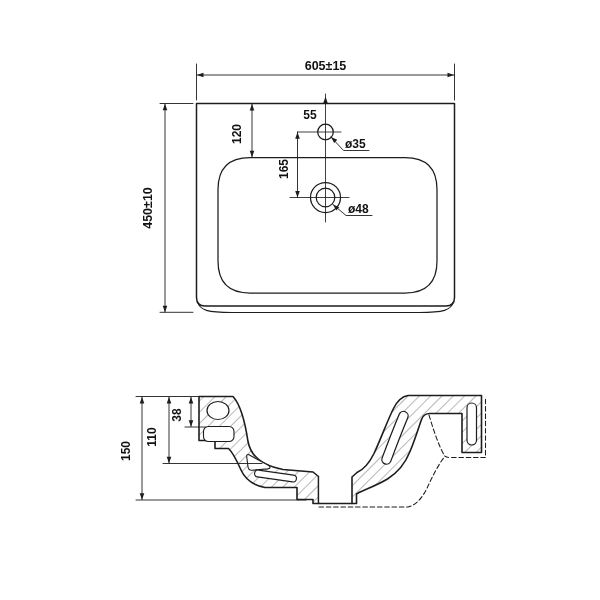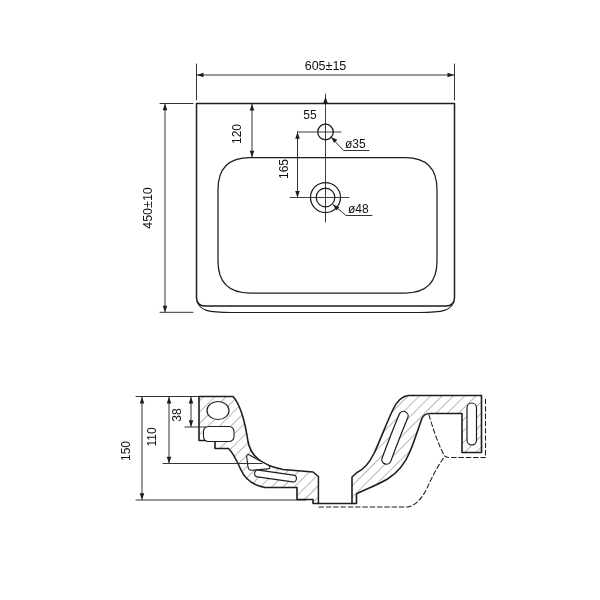--- a/index.html
+++ b/index.html
@@ -1,16 +1,16 @@
 <!DOCTYPE html>
 <html><head>
 <meta charset="utf-8">
 <style>
   html,body{margin:0;padding:0;background:#ffffff;}
-  .page{width:600px;height:600px;background:#ffffff;position:relative;overflow:hidden;}
+  .page{width:600px;height:600px;background:#ffffff;position:relative;overflow:hidden;font-weight:bold;}
   svg{display:block;}
   text{font-family:"Liberation Sans","DejaVu Sans",sans-serif;fill:#111111;}
   .dim{font-size:12px;}
   .dimBig{font-size:12.5px;}
 </style>
 </head>
 <body>
 
 <div class="page">
 <svg width="600" height="600" viewBox="0 0 600 600">

